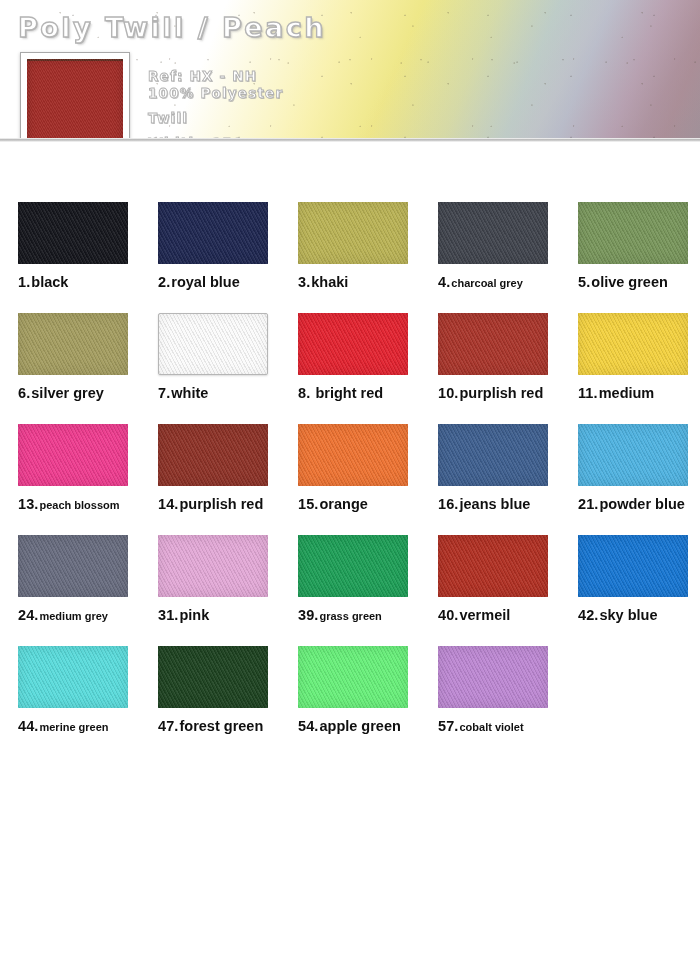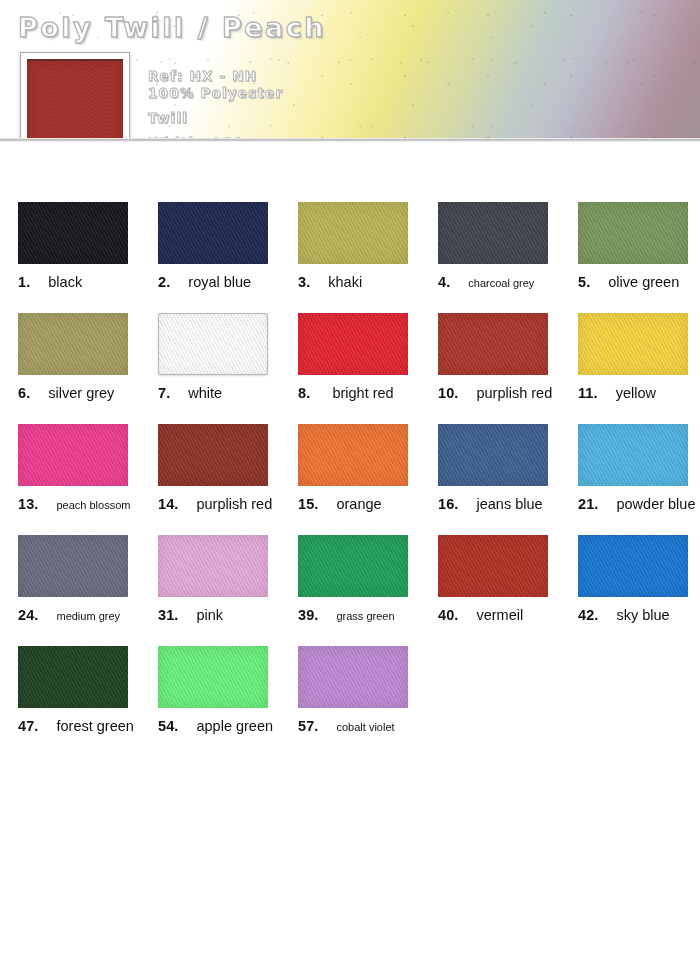--- a/index.html
+++ b/index.html
@@ -173,22 +173,22 @@
     font-family: "Liberation Sans", sans-serif;
     white-space: nowrap;
   }
   .label .num {
     font-size: 14.5px;
     font-weight: bold;
     letter-spacing: 0.1px;
   }
   .label .nm {
     font-size: 14.5px;
-    font-weight: normal;
-    margin-left: 18px;
+    font-weight: bold;
+    margin-left: 1px;
   }
   .label.small .nm {
     font-size: 11px;
   }
 </style>
 </head>
 <body>
 
 <div id="header">
   <div class="hdr-gradient"></div>
@@ -245,21 +245,21 @@
     <div class="cell">
       <div class="chip" style="background-color: rgb(226, 34, 47);"></div>
       <div class="label"><span class="num">8. </span><span class="nm">bright  red</span></div>
     </div>
     <div class="cell">
       <div class="chip" style="background-color: rgb(168, 52, 42);"></div>
       <div class="label"><span class="num">10.</span><span class="nm">purplish  red</span></div>
     </div>
     <div class="cell">
       <div class="chip" style="background-color: rgb(243, 209, 62);"></div>
-      <div class="label"><span class="num">11.</span><span class="nm">yellow</span></div>
+      <div class="label"><span class="num">11.</span><span class="nm">medium</span></div>
     </div>
     <div class="cell">
       <div class="chip" style="background-color: rgb(238, 59, 142);"></div>
       <div class="label small"><span class="num">13.</span><span class="nm">peach  blossom</span></div>
     </div>
     <div class="cell">
       <div class="chip" style="background-color: rgb(140, 49, 38);"></div>
       <div class="label"><span class="num">14.</span><span class="nm">purplish  red</span></div>
     </div>
     <div class="cell">
@@ -288,20 +288,24 @@
     </div>
     <div class="cell">
       <div class="chip" style="background-color: rgb(176, 47, 34);"></div>
       <div class="label"><span class="num">40.</span><span class="nm">vermeil</span></div>
     </div>
     <div class="cell">
       <div class="chip" style="background-color: rgb(22, 117, 209);"></div>
       <div class="label"><span class="num">42.</span><span class="nm">sky  blue</span></div>
     </div>
     <div class="cell">
+      <div class="chip" style="background-color: rgb(89, 219, 219);"></div>
+      <div class="label small"><span class="num">44.</span><span class="nm">merine  green</span></div>
+    </div>
+    <div class="cell">
       <div class="chip" style="background-color: rgb(29, 66, 32);"></div>
       <div class="label"><span class="num">47.</span><span class="nm">forest  green</span></div>
     </div>
     <div class="cell">
       <div class="chip" style="background-color: rgb(103, 239, 121);"></div>
       <div class="label"><span class="num">54.</span><span class="nm">apple  green</span></div>
     </div>
     <div class="cell">
       <div class="chip" style="background-color: rgb(188, 135, 210);"></div>
       <div class="label small"><span class="num">57.</span><span class="nm">cobalt  violet</span></div>

